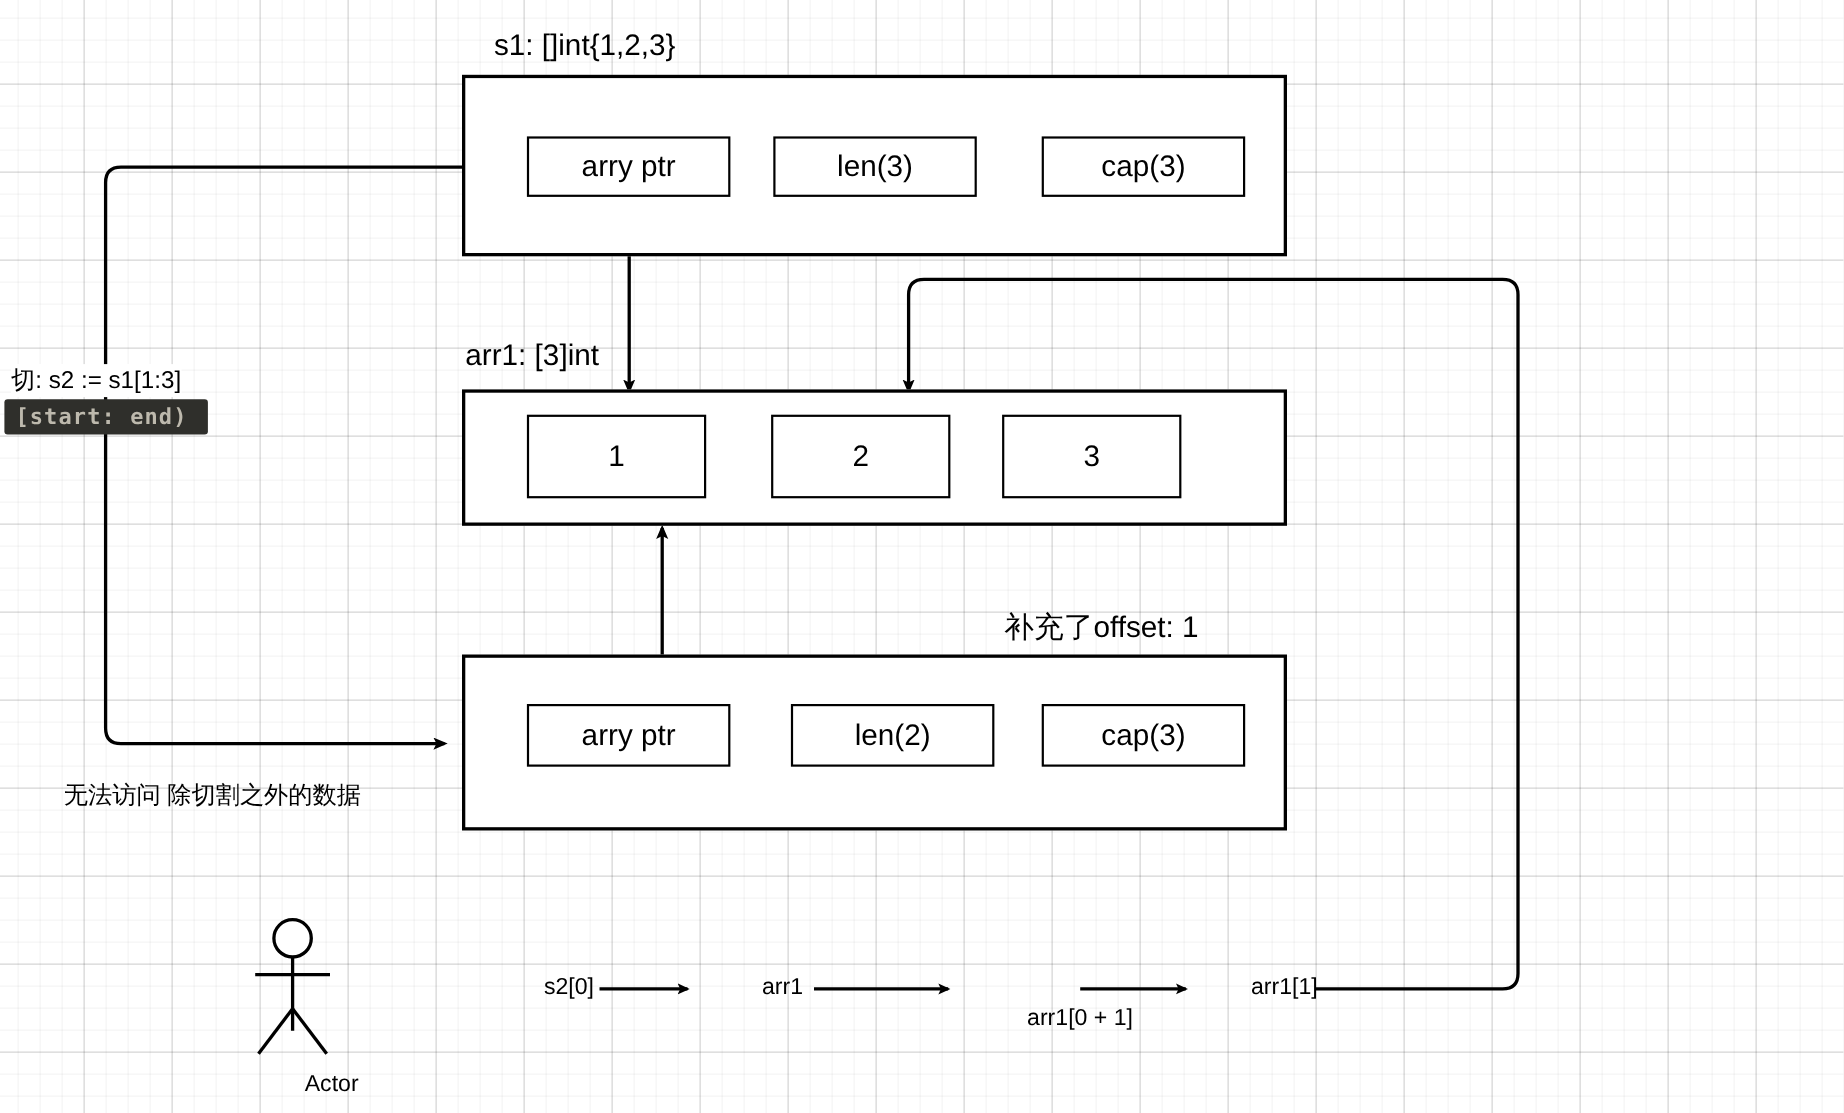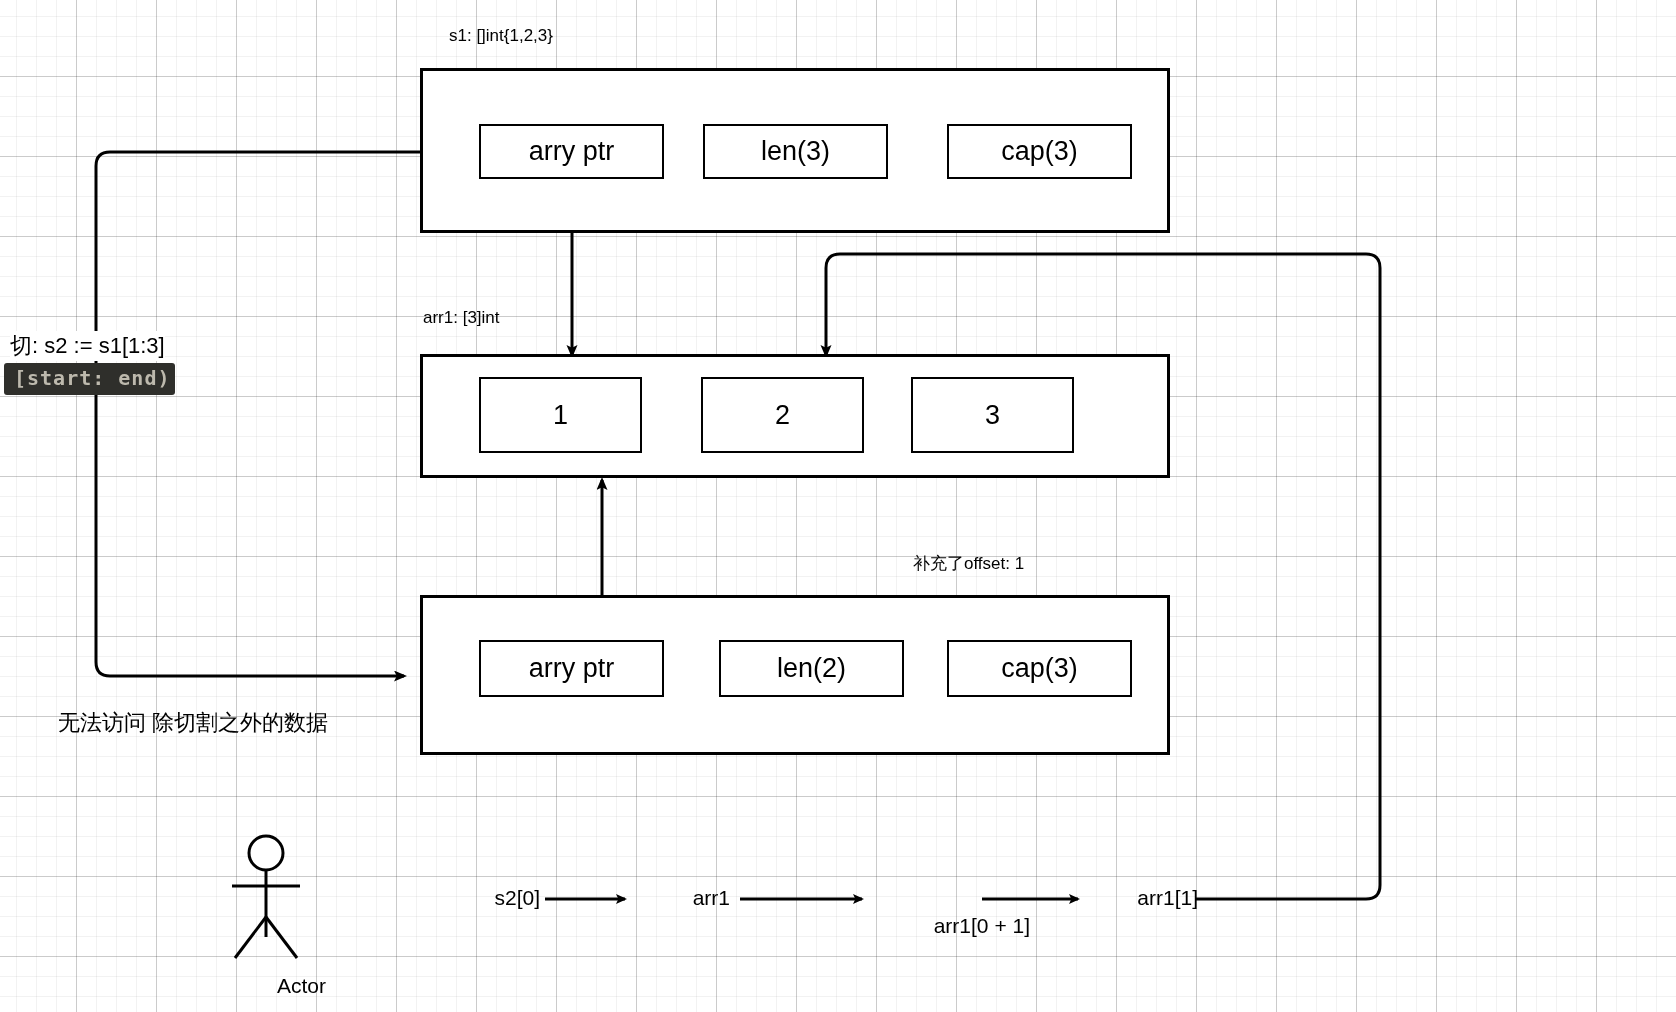--- a/index.html
+++ b/index.html
@@ -43,41 +43,41 @@
     border: 2px solid #000000;
     box-sizing: border-box;
     display: flex;
     align-items: center;
     justify-content: center;
     font-size: 27px;
     color: #000000;
   }
   .caption {
     position: absolute;
-    font-size: 17px;
+    font-size: 27px;
     color: #000000;
     white-space: nowrap;
     background: transparent;
   }
   .flow-label {
     position: absolute;
     font-size: 21px;
     color: #000000;
     white-space: nowrap;
     text-align: right;
   }
   .code-chip {
     position: absolute;
     background: #2f2f2b;
     color: #bdb9ad;
     font-family: "DejaVu Sans Mono", "Liberation Mono", monospace;
     font-size: 20px;
     font-weight: bold;
     letter-spacing: 1px;
-    padding: 3px 4px 5px 10px;
+    padding: 3px 18px 5px 10px;
     border-radius: 3px;
     white-space: nowrap;
   }
   .note-text {
     position: absolute;
     font-size: 22px;
     color: #000000;
     white-space: nowrap;
   }
   .actor-label {

